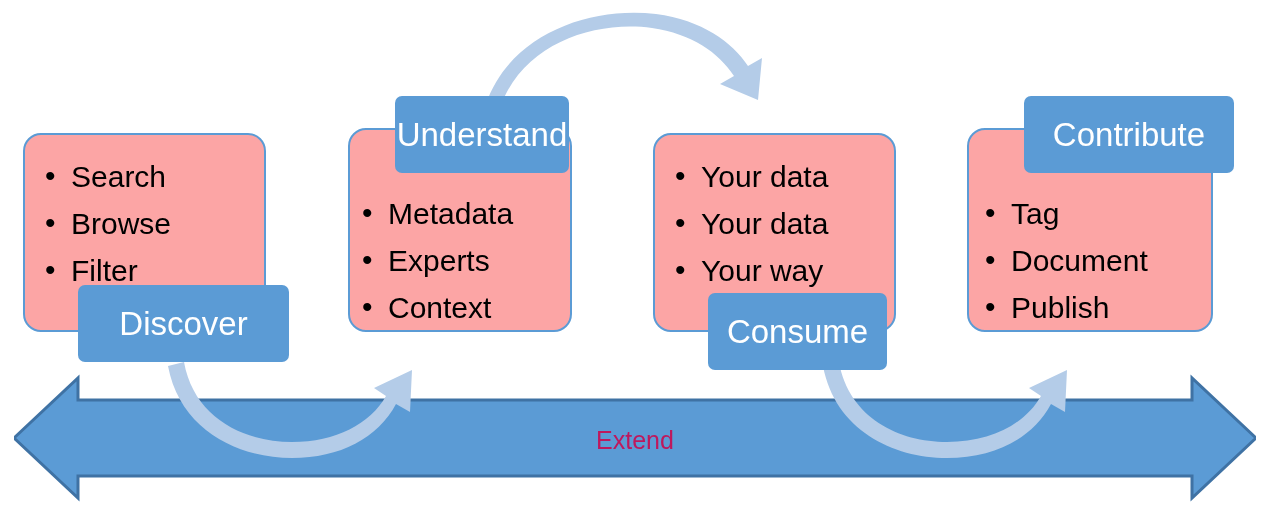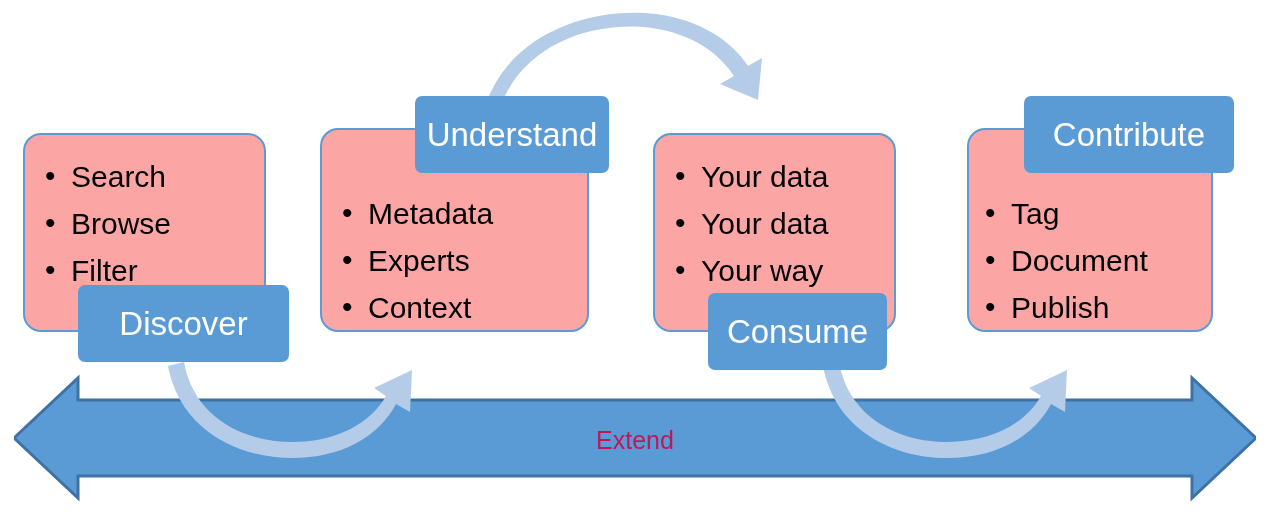--- a/index.html
+++ b/index.html
@@ -140,28 +140,28 @@
 
   <div class="panel" style="left:23px; top:133px; width:243px; height:199px; padding:18px 0 0 12px;">
     <ul>
       <li>Search</li>
       <li>Browse</li>
       <li>Filter</li>
     </ul>
   </div>
   <div class="stage-label" style="left:78px; top:285px; width:211px; height:77px;">Discover</div>
 
-  <div class="panel" style="left:320px; top:128px; width:269px; height:204px; padding:60px 0 0 12px;">
+  <div class="panel" style="left:348px; top:128px; width:224px; height:204px; padding:60px 0 0 4px;">
     <ul>
       <li>Metadata</li>
       <li>Experts</li>
       <li>Context</li>
     </ul>
   </div>
-  <div class="stage-label" style="left:395px; top:96px; width:194px; height:77px;margin-left:20px;">Understand</div>
+  <div class="stage-label" style="left:395px; top:96px; width:174px; height:77px;">Understand</div>
 
   <div class="panel" style="left:653px; top:133px; width:243px; height:199px; padding:18px 0 0 12px;">
     <ul>
       <li>Your data</li>
       <li>Your data</li>
       <li>Your way</li>
     </ul>
   </div>
   <div class="stage-label" style="left:708px; top:293px; width:179px; height:77px;">Consume</div>
 

